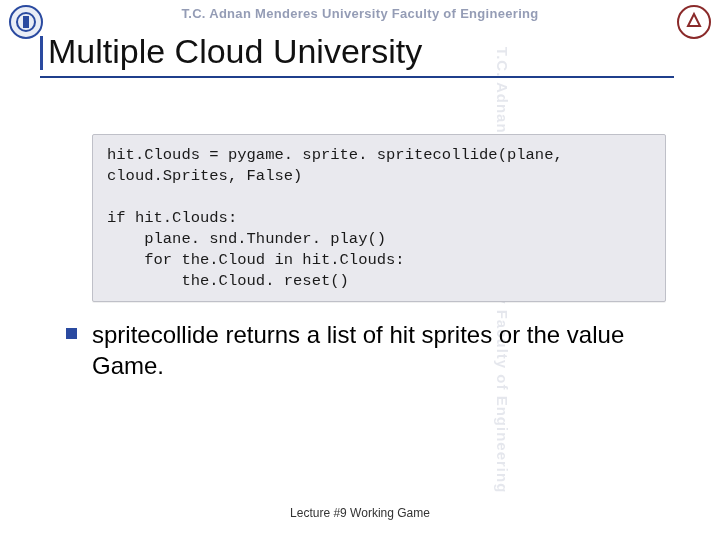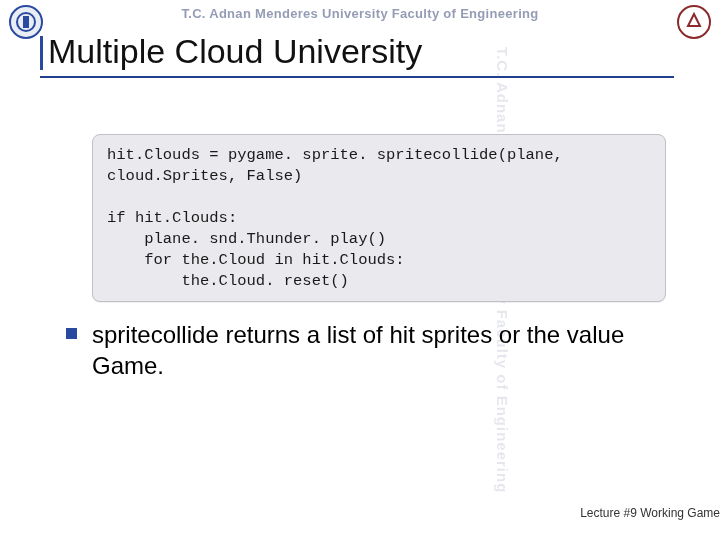--- a/index.html
+++ b/index.html
@@ -90,35 +90,35 @@
   .bullet-text {
     font-size: 24px;
     color: #000;
     line-height: 1.28;
   }
 
   .codebox {
     margin: 10px 0 18px 26px;
     background: #e9e9ee;
     border: 1px solid #bfc0c8;
-    border-radius: 8px;
+    border-radius: 2px;
     padding: 10px 14px;
     font-family: "Courier New", Courier, monospace;
     font-size: 15.5px;
     color: #1a1a1a;
     white-space: pre;
     line-height: 1.35;
     box-shadow: 0 1px 0 rgba(0,0,0,0.06);
   }
 
   .footer {
     position: absolute;
     left: 0; right: 0;
     bottom: 20px;
-    text-align: right;
+    text-align: center;
     font-size: 12px;
     color: #333;
   }
 </style>
 </head>
 <body>
 
 <div class="slide">
 
   <div class="wm-right">T.C.   Adnan Menderes University   Faculty of Engineering</div>

